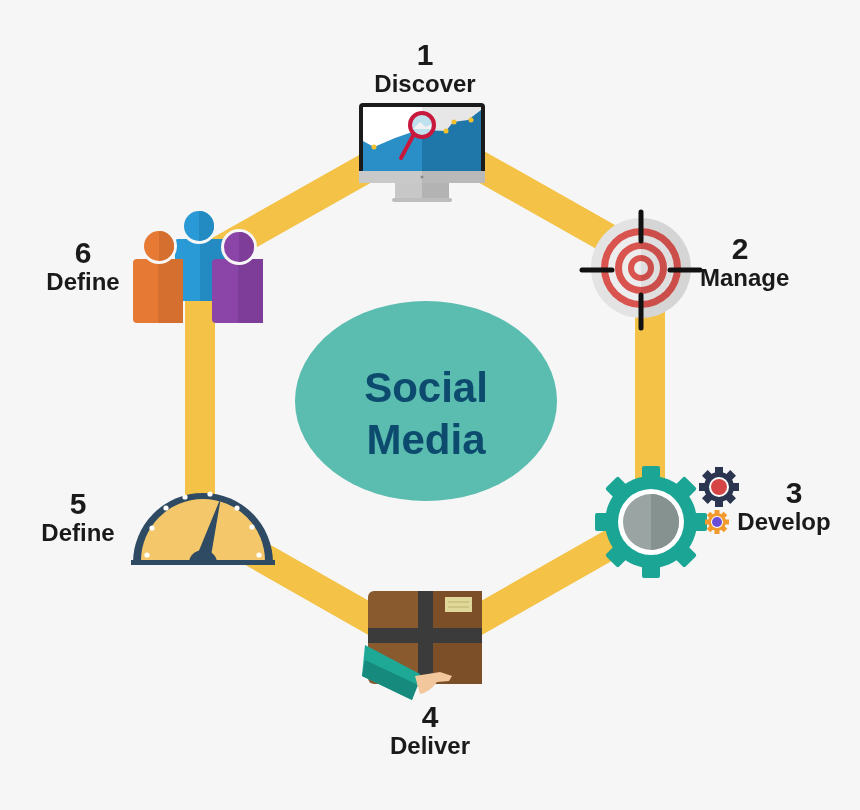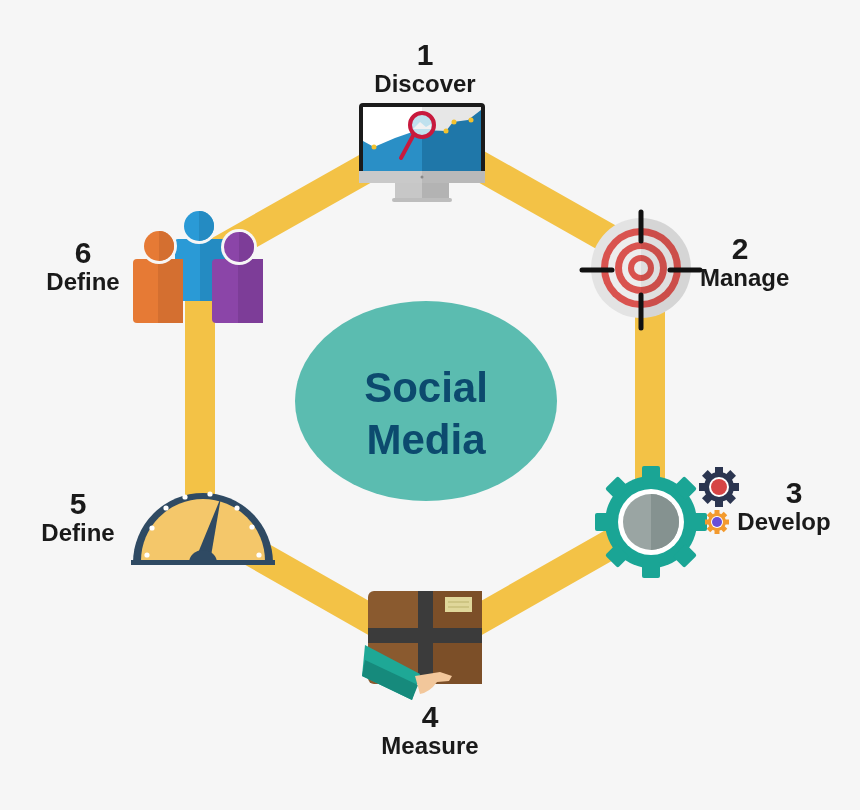--- a/index.html
+++ b/index.html
@@ -192,21 +192,21 @@
   <span class="step-name">Manage</span>
 </div>
 
 <div class="step-label" style="left:734px; top:478px; width:100px;">
   <span class="step-num" style="padding-left:20px;">3</span>
   <span class="step-name">Develop</span>
 </div>
 
 <div class="step-label" style="left:380px; top:702px; width:100px;">
   <span class="step-num">4</span>
-  <span class="step-name">Measure</span>
+  <span class="step-name">Deliver</span>
 </div>
 
 <div class="step-label" style="left:28px; top:489px; width:100px;">
   <span class="step-num">5</span>
   <span class="step-name">Define</span>
 </div>
 
 <div class="step-label" style="left:36px; top:238px; width:94px;">
   <span class="step-num">6</span>
   <span class="step-name">Define</span>

